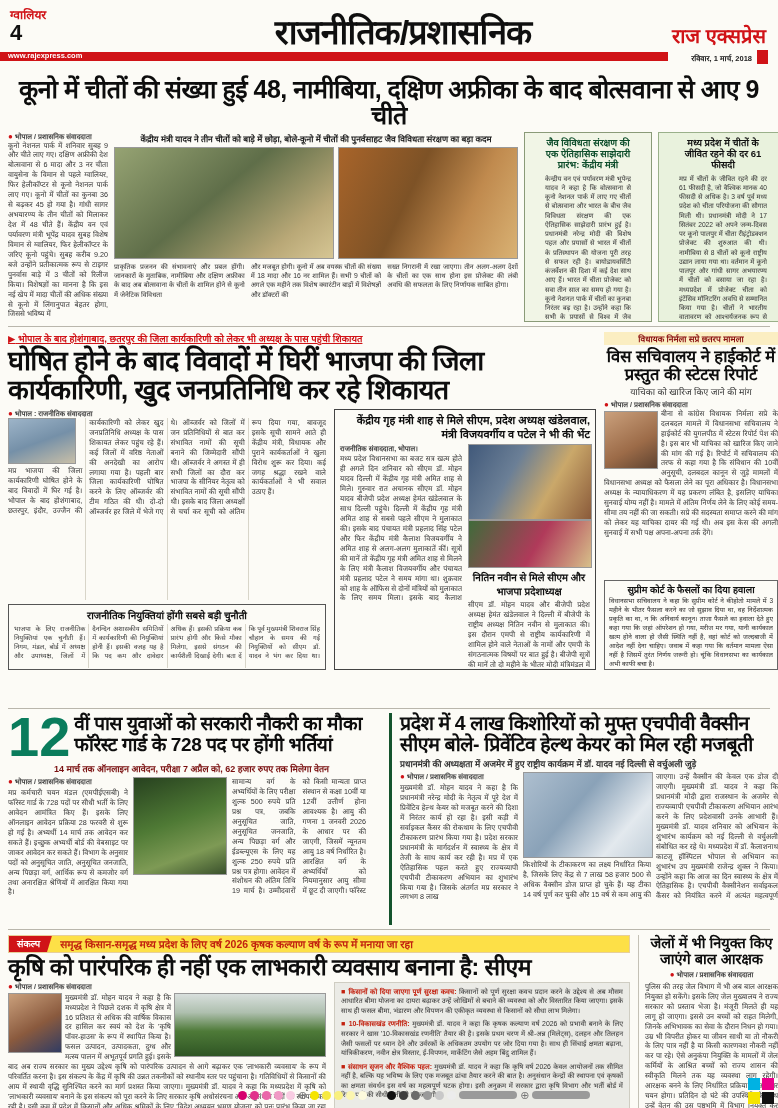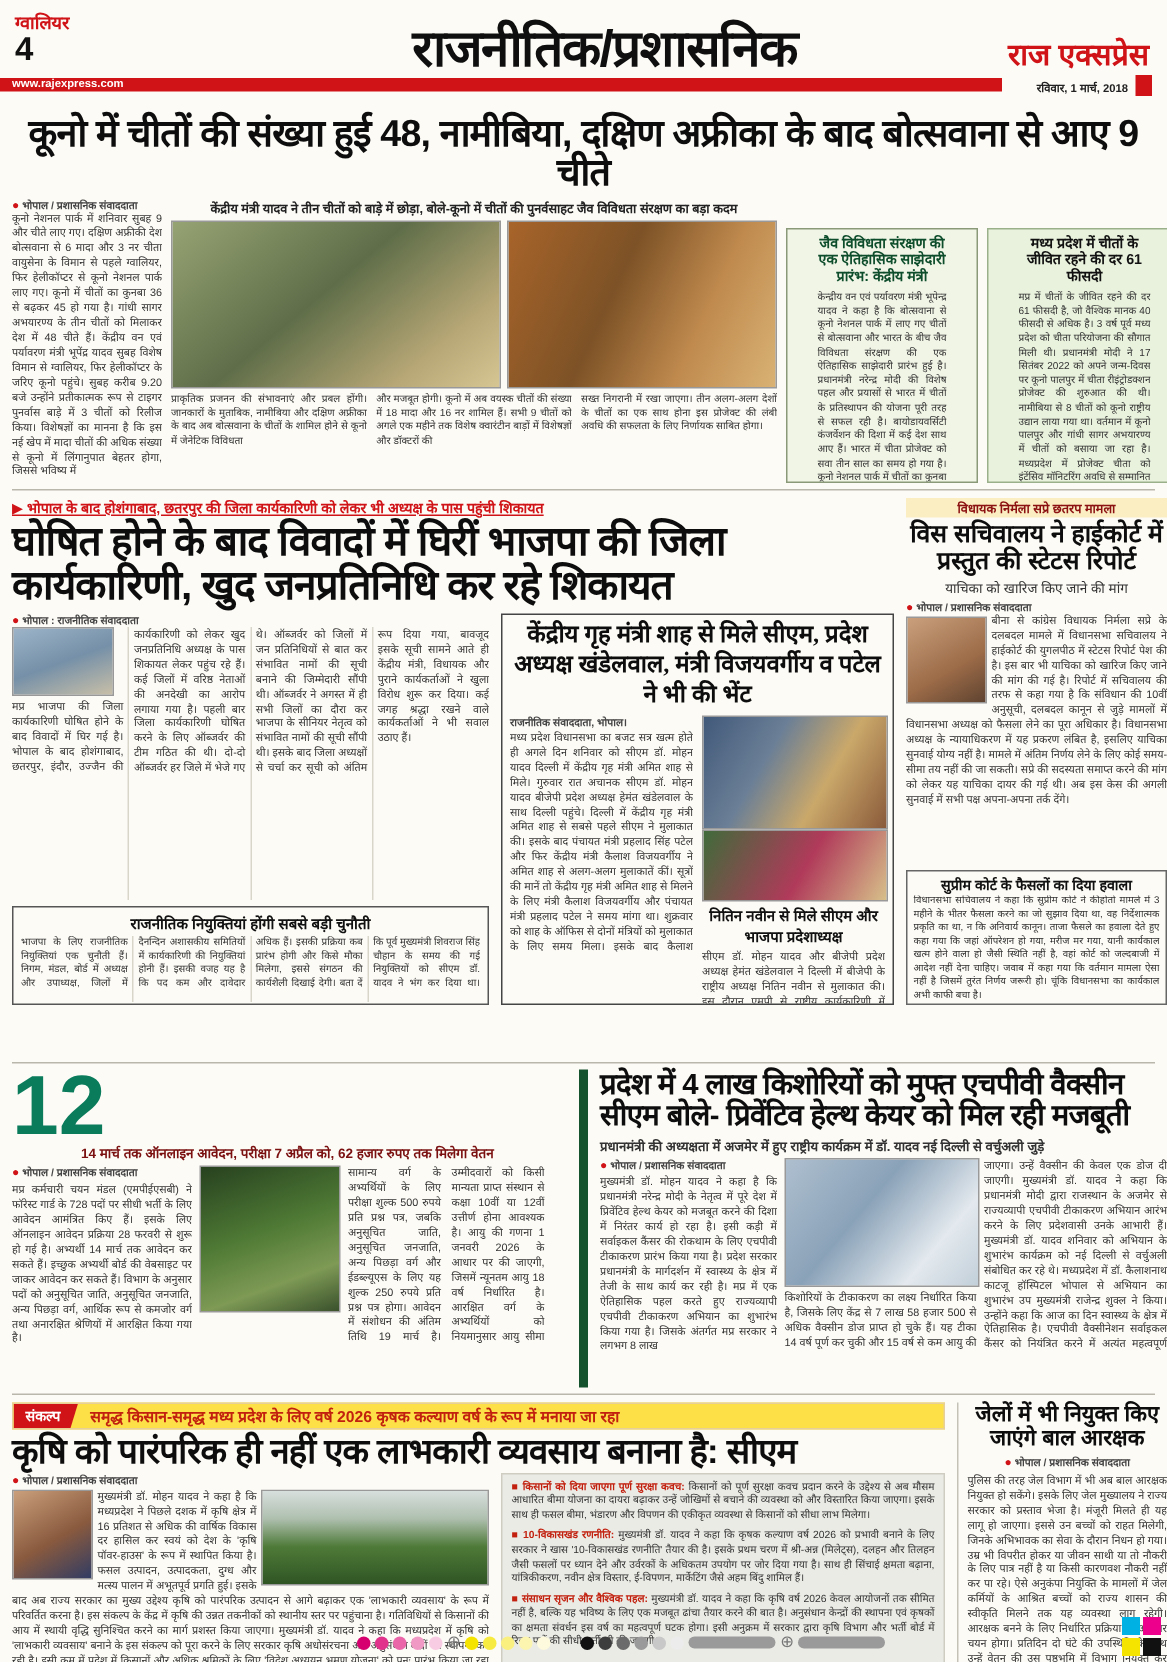--- a/index.html
+++ b/index.html
@@ -24,37 +24,37 @@
   
   .s1{padding:4px 8px 0 8px;}
   .s1 h1{margin:0;font-size:25px;line-height:1.05;font-weight:800;letter-spacing:-.5px;text-align:center;color:#0d0d0d;}
   .s1-grid{display:grid;grid-template-columns:100px 404px 128px 130px;column-gap:6px;height:190px;margin-top:3px;}
   .s1-sub{font-size:8.5px;font-weight:bold;text-align:center;color:#222;margin:1px 0 3px 0;}
   .s1-photos{display:flex;gap:4px;height:112px;}
   .ph-che1{flex:1.1;background:linear-gradient(140deg,#96a373 0%,#5f6e49 45%,#b9a877 80%,#d6c694 100%);}
   .ph-che2{flex:0.9;background:linear-gradient(115deg,#a8642a 0%,#7d5226 40%,#c08a4e 70%,#d9b274 100%);}
   .s1-caps{display:flex;gap:6px;margin-top:3px;}
   .s1-caps .bdy{flex:1;font-size:6.8px;}
-  .sbox{border:1px solid #8a9a78;background:#f1f5e6;padding:4px 20px;overflow:hidden;margin-top:20px;}
+  .sbox{border:1px solid #8a9a78;background:#f1f5e6;padding:4px 20px;overflow:hidden;}
   .sbox h3{margin:0 0 3px 0;font-size:9.5px;line-height:1.2;text-align:center;color:#0d4d2b;}
   .sbox2{border:1px solid #9ab08a;background:#e9f2dd;}
   .sbox2 h3{color:#111;}
   .sbox .bdy{font-size:6.7px;}
   
   .s2{padding:5px 8px 0 8px;display:grid;grid-template-columns:588px 174px;column-gap:8px;height:372px;}
   .kick{color:#d01317;font-weight:bold;font-size:9.5px;text-decoration:underline;}
   .kick .arr{color:#d01317;}
   .s2 h1{margin:2px 0 4px 0;font-size:27px;line-height:1.08;font-weight:800;letter-spacing:-.6px;color:#0d0d0d;}
   .s2-row{display:grid;grid-template-columns:318px 262px;column-gap:8px;height:258px;}
   .s2-left .bdy{column-count:4;column-gap:7px;column-rule:1px solid #d8d5c9;height:182px;}
   .ph-bjp{width:66px;height:44px;float:left;margin:0 3px 2px 0;background:linear-gradient(160deg,#9db4c8 0%,#7590a8 50%,#c8bfa8 100%);}
   .box-pol{border:1px solid #555;margin-top:4px;padding:3px 5px;height:58px;overflow:hidden;}
   .box-pol h4{margin:0 0 2px 0;text-align:center;font-size:10px;color:#111;}
   .box-shah{border:1.5px solid #444;padding:4px 5px;overflow:hidden;}
-  .box-shah h3{margin:0 0 3px 0;font-size:16px;line-height:1.25;text-align:center;color:#0d0d0d;font-family:Liberation Serif, serif;}
+  .box-shah h3{margin:0 0 3px 0;font-size:11px;line-height:1.25;text-align:right;color:#0d0d0d;}
   .shah-cols{display:flex;gap:6px;}
   .shah-cols .c{flex:1;}
   .ph-shah{width:100%;height:74px;background:linear-gradient(120deg,#41597a 0%,#6b7f96 35%,#caa86a 65%,#8a5a3a 100%);}
   .ph-flower{width:100%;height:46px;background:linear-gradient(120deg,#3f6b3a 0%,#b03a5a 55%,#d7c08a 100%);}
   .sub-t{font-weight:800;font-size:10px;text-align:center;margin:2px 0;color:#111;}
   
   .nir .nk{background:#fbeec2;color:#8c1212;font-weight:bold;font-size:8.5px;padding:1px 3px;text-align:center;}
   .nir h2{margin:2px 0;font-size:16.5px;line-height:1.1;font-weight:800;text-align:center;color:#0d0d0d;}
   .nir .ns{font-size:9px;font-weight:normal;text-align:center;color:#333;margin-bottom:2px;}
   .ph-nir{width:52px;height:56px;float:left;margin:2px 3px 2px 0;background:linear-gradient(150deg,#caa07c 0%,#9c6b48 60%,#5f4330 100%);}
@@ -191,23 +191,27 @@
       </div>
       <div class="box-sc">
         <h4>सुप्रीम कोर्ट के फैसलों का दिया हवाला</h4>
         <div class="bdy" style="height:70px;">विधानसभा सचिवालय ने कहा कि सुप्रीम कोर्ट ने कीहोतो मामले में 3 महीने के भीतर फैसला करने का जो सुझाव दिया था, वह निर्देशात्मक प्रकृति का था, न कि अनिवार्य कानून। ताजा फैसले का हवाला देते हुए कहा गया कि जहां ऑपरेशन हो गया, मरीज मर गया, यानी कार्यकाल खत्म होने वाला हो जैसी स्थिति नहीं है, वहां कोर्ट को जल्दबाजी में आदेश नहीं देना चाहिए। जवाब में कहा गया कि वर्तमान मामला ऐसा नहीं है जिसमें तुरंत निर्णय जरूरी हो। चूंकि विधानसभा का कार्यकाल अभी काफी बचा है।</div>
       </div>
     </div>
   </div>
   <div class="rule" style="margin:4px 8px 0 8px;"></div>
 
   <div class="s3">
-    <div style="border-right:6px solid #14532d;padding-right:23px;">
+    <div style="border-right:3px solid #14532d;padding-right:23px;">
       <div class="f-head">
         <div class="f-num">12</div>
+        <div>
+          <div class="f-ttl">वीं पास युवाओं को सरकारी नौकरी का मौका</div>
+          <div class="f-ttl">फॉरेस्ट गार्ड के 728 पद पर होंगी भर्तियां</div>
+        </div>
       </div>
       <div class="f-sub">14 मार्च तक ऑनलाइन आवेदन, परीक्षा 7 अप्रैल को, 62 हजार रुपए तक मिलेगा वेतन</div>
       <div class="f-row">
         <div style="width:120px;flex:none;">
           <div class="bl"><span class="dot">●</span> <span>भोपाल / प्रशासनिक संवाददाता</span></div>
           <div class="bdy" style="height:112px;margin-top:2px;">मप्र कर्मचारी चयन मंडल (एमपीईएसबी) ने फॉरेस्ट गार्ड के 728 पदों पर सीधी भर्ती के लिए आवेदन आमंत्रित किए हैं। इसके लिए ऑनलाइन आवेदन प्रक्रिया 28 फरवरी से शुरू हो गई है। अभ्यर्थी 14 मार्च तक आवेदन कर सकते हैं। इच्छुक अभ्यर्थी बोर्ड की वेबसाइट पर जाकर आवेदन कर सकते हैं। विभाग के अनुसार पदों को अनुसूचित जाति, अनुसूचित जनजाति, अन्य पिछड़ा वर्ग, आर्थिक रूप से कमजोर वर्ग तथा अनारक्षित श्रेणियों में आरक्षित किया गया है।</div>
         </div>
         <div class="ph ph-guard"></div>
         <div style="flex:1;">
           <div class="bdy" style="column-count:2;column-gap:7px;height:124px;">

